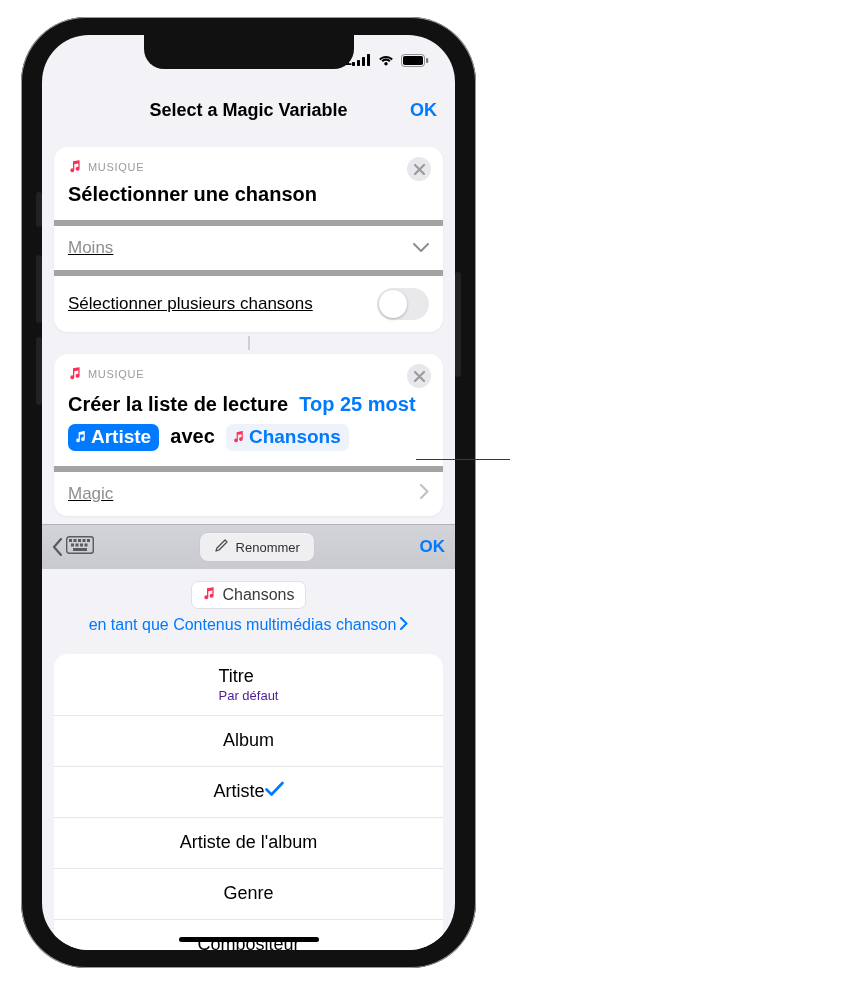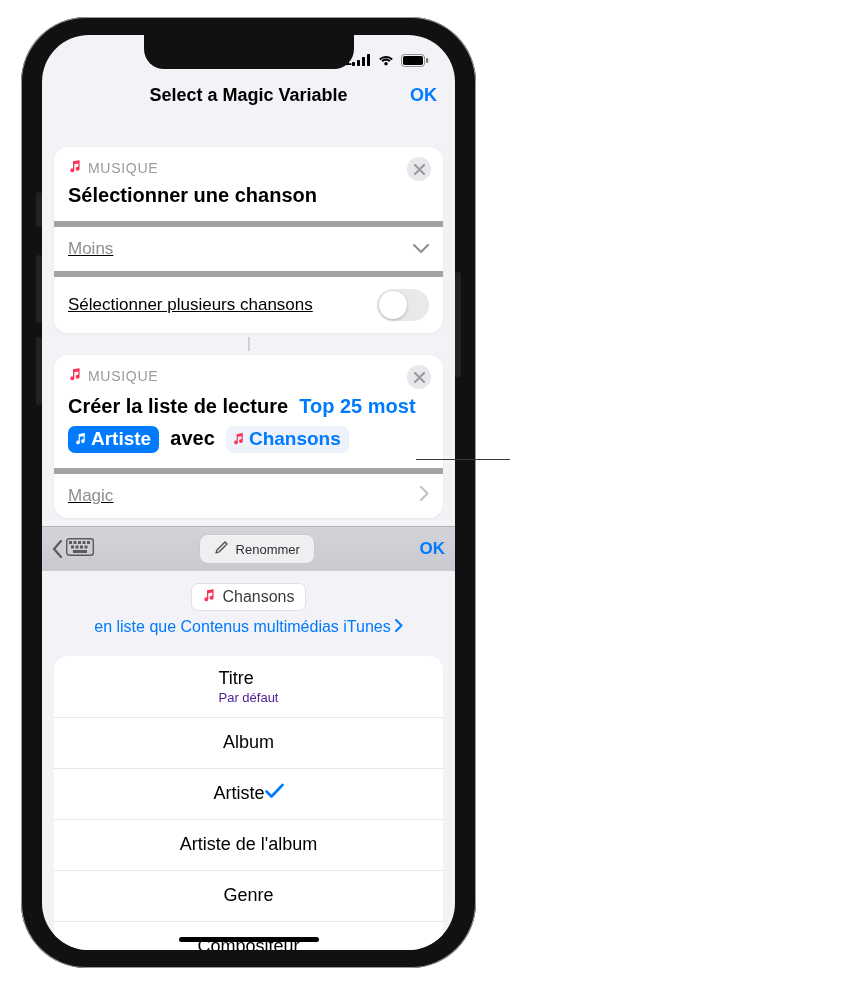--- a/index.html
+++ b/index.html
@@ -70,20 +70,21 @@
     color: #000;
   }
   .status-right { display: flex; align-items: center; gap: 6px; }
   .status-right svg { display: block; }
 
   
   .navbar {
     height: 50px;
     position: relative;
     display: flex;
+    align-items: center;
     justify-content: center;
   }
   .nav-title {
     font-size: 18px;
     font-weight: 600;
     color: #000;
   }
   .nav-ok {
     position: absolute;
     right: 18px;
@@ -103,21 +104,21 @@
     overflow: hidden;
   }
   .card-head {
     padding: 12px 14px 2px 14px;
     position: relative;
   }
   .app-row {
     display: flex;
     align-items: center;
     gap: 6px;
-    font-size: 14px;
+    font-size: 11px;
     letter-spacing: 0.7px;
     color: #9a9a9f;
   }
   .music-icon {
     display: inline-block;
   }
   .close-circle {
     position: absolute;
     right: 12px;
     top: 10px;
@@ -473,21 +474,21 @@
       <div class="var-detail">
         <span class="var-chip">
           <span>
             <svg width="14" height="14" viewBox="0 0 14 14">
                 <path d="M11 1.2 5 2.3v7.1a2 2 0 1 0 1.3 1.9V5.2l4-.7v3.4a2 2 0 1 0 1.3 1.9V1.2H11z" fill="#fc3158"></path>
               </svg>
           </span>
           <span>Chansons</span>
         </span>
         <div class="var-type-row">
-          <span>en liste que Contenus multimédias iTunes</span>
+          <span>en tant que Contenus multimédias chanson</span>
           <span>
             <svg width="8" height="13" viewBox="0 0 8 13">
                 <path d="M1 1l5.5 5.5L1 12" fill="none" stroke="#007aff" stroke-width="2" stroke-linecap="round" stroke-linejoin="round"></path>
               </svg>
           </span>
         </div>
       </div>
 
       <div class="attr-list" id="attr-list">
           <div class="attr-row small-sub">

